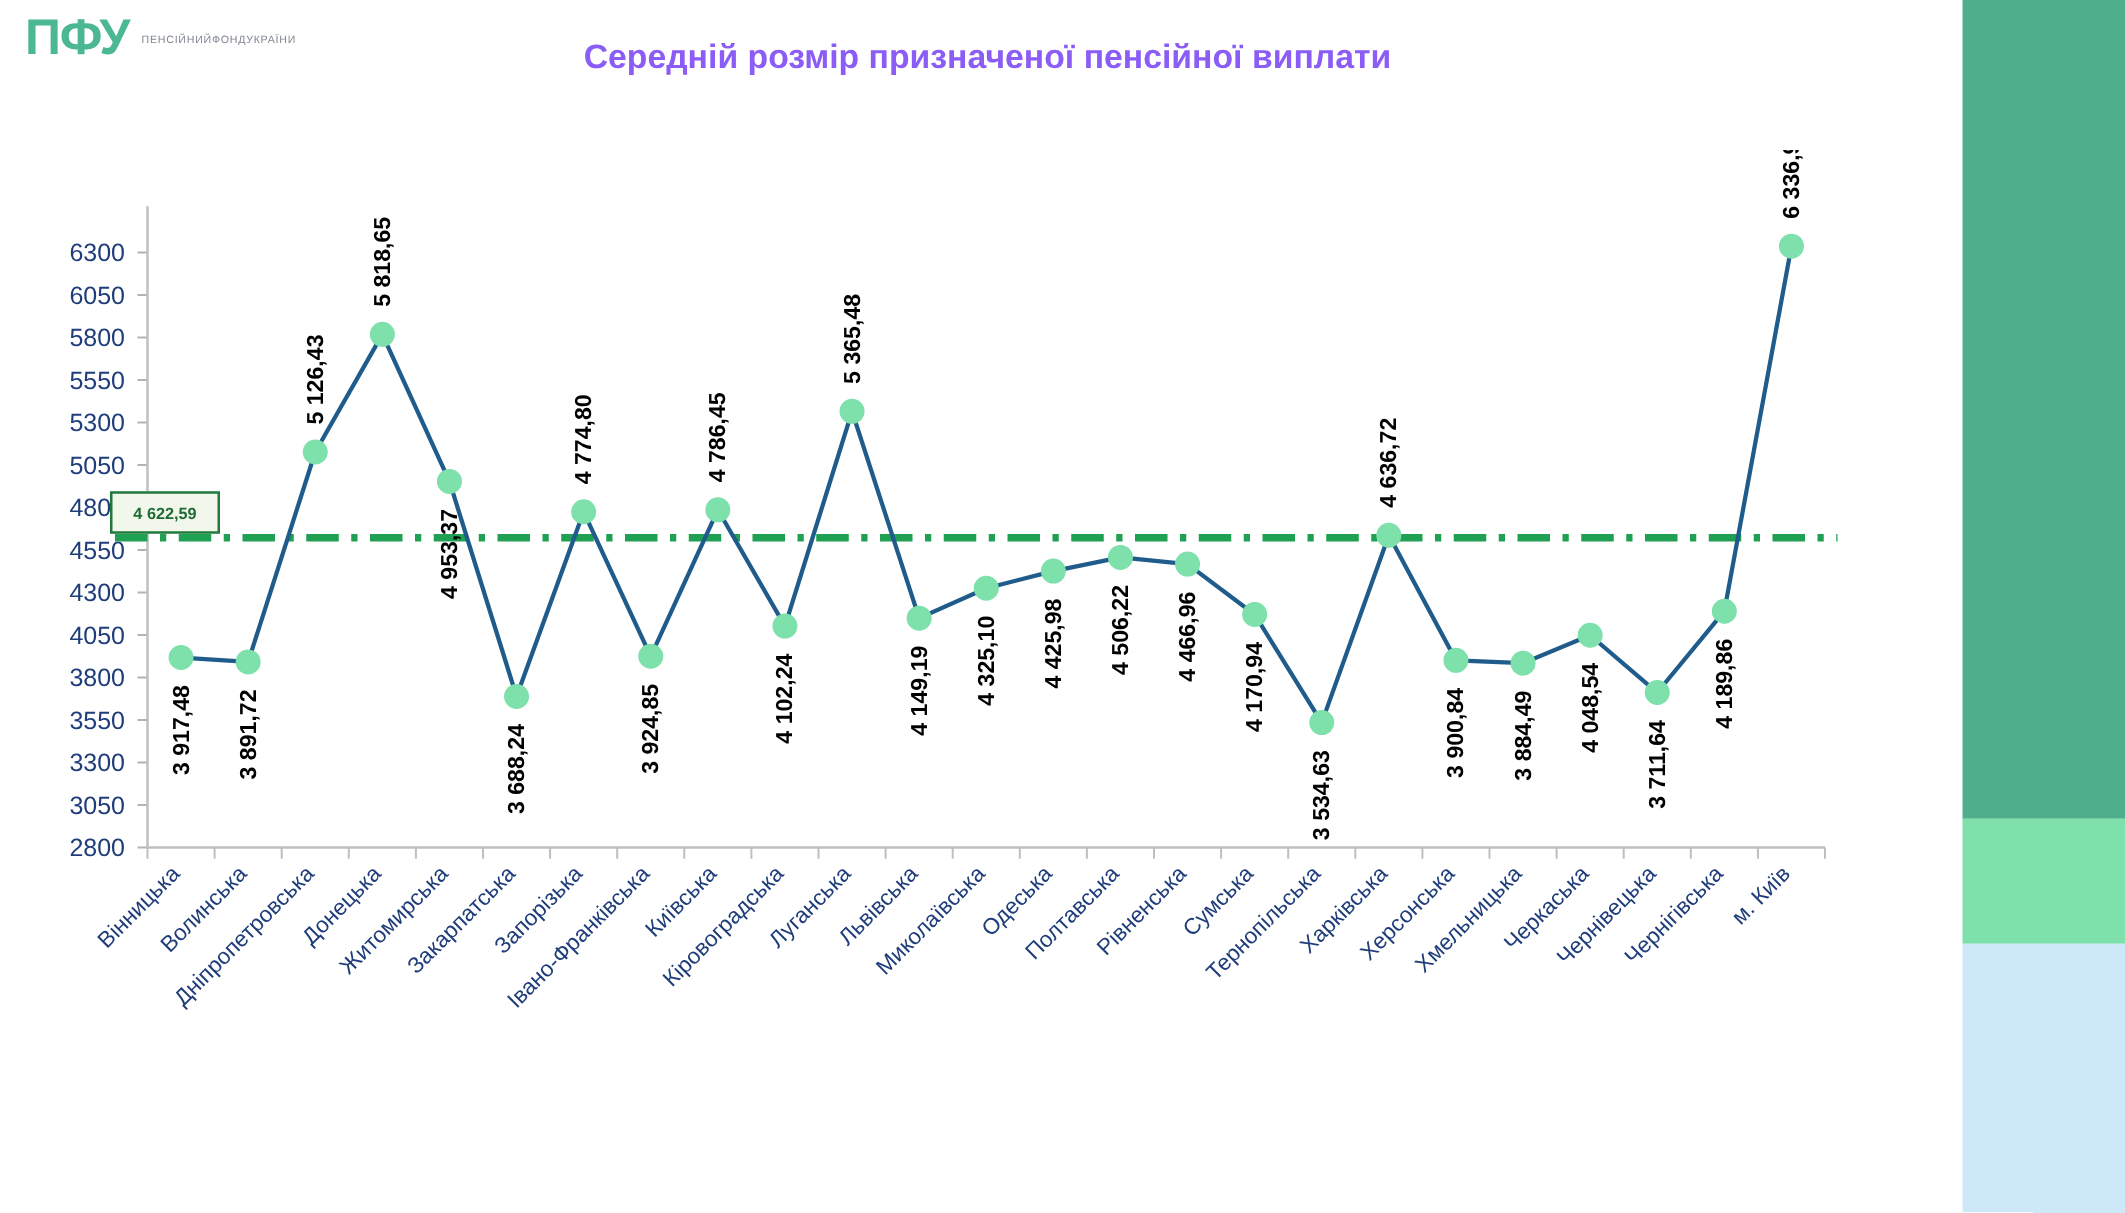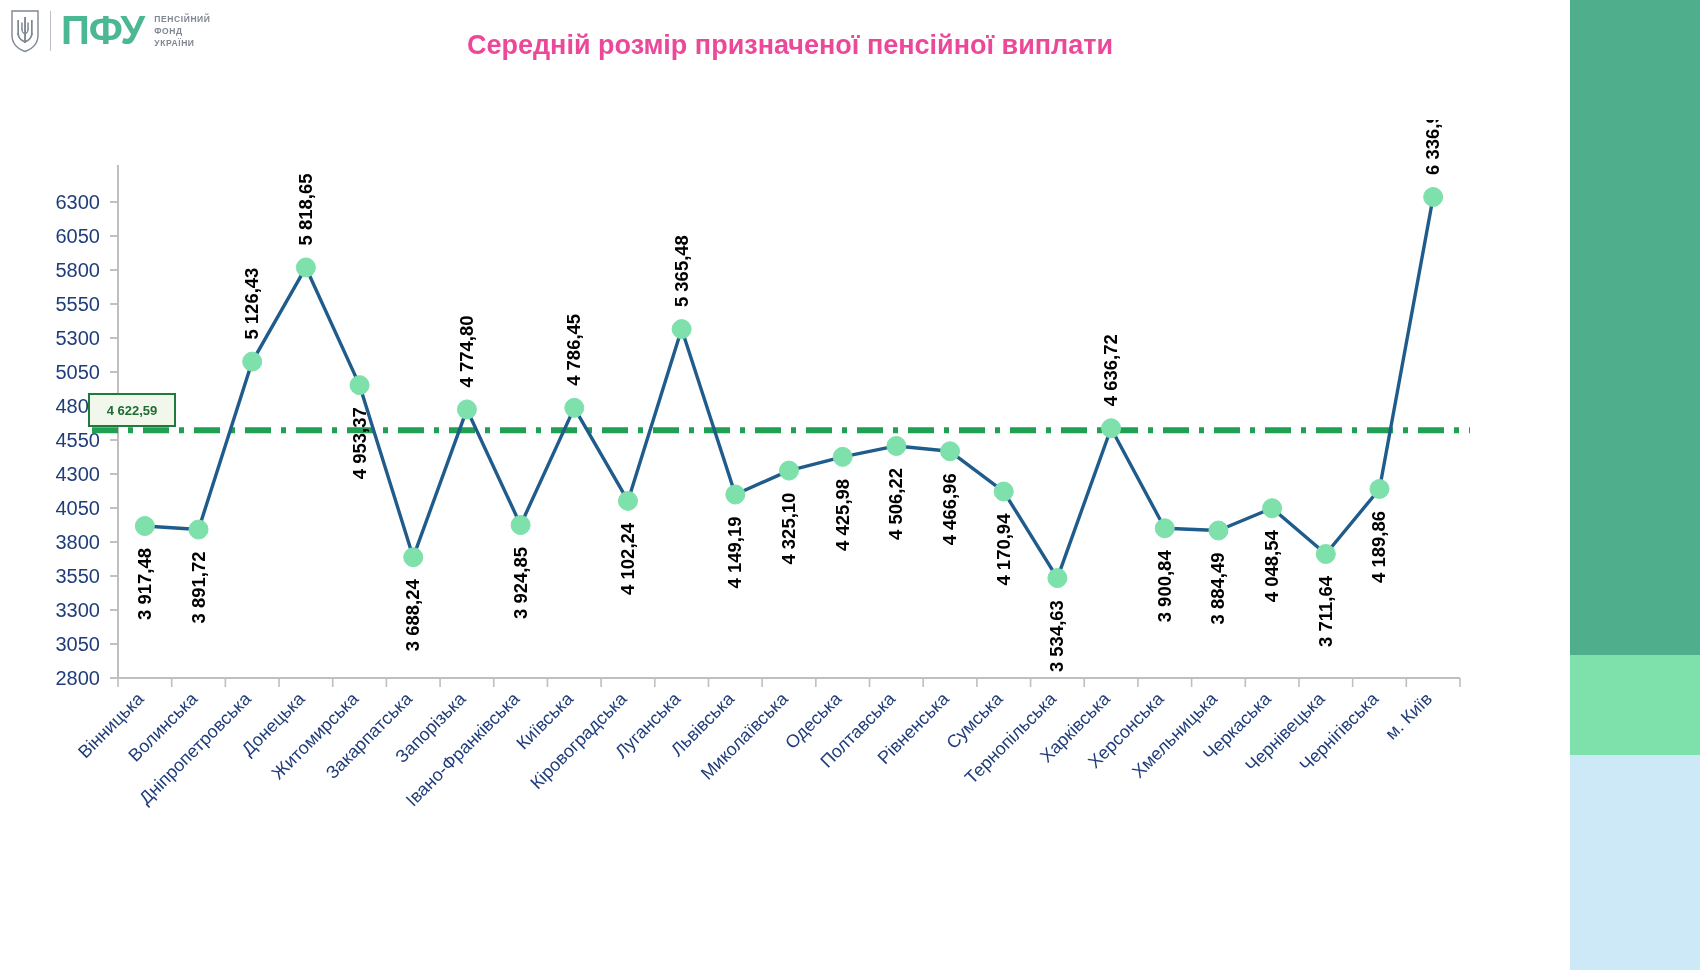--- a/index.html
+++ b/index.html
@@ -18,42 +18,41 @@
   }
 
   
   #logo-bar {
     position: absolute;
     left: 0; top: 0;
     width: 215px; height: 62px;
     display: flex;
     align-items: center;
     gap: 10px;
-    padding-left: 10px;
   }
   #trident-emblem { width: 30px; height: 44px; display: block; }
   #logo-divider {
     width: 1px; height: 40px;
     background: #b9bec7;
   }
   #logo-pfu {
     font-family: "Liberation Sans", sans-serif;
     font-weight: 700;
     font-size: 40px;
     letter-spacing: -1px;
     color: #4cb793;
     line-height: 1;
     margin-top: -2px;
   }
   #logo-sub {
     display: flex;
-    flex-direction: column;
+    flex-direction: row;
     justify-content: flex-start;
     font-size: 8.5px;
-    font-weight: 700;
+    font-weight: 400;
     line-height: 1.45;
     letter-spacing: 0.6px;
     color: #7f8792;
   }
 
   
   #chart-title {
     position: absolute;
     left: 300px;
     top: 26px;
@@ -124,21 +123,21 @@
     </svg>
     <div id="logo-divider"></div>
     <div id="logo-pfu">ПФУ</div>
     <div id="logo-sub">
       <span>ПЕНСІЙНИЙ</span>
       <span>ФОНД</span>
       <span>УКРАЇНИ</span>
     </div>
   </div>
 
-  <div id="chart-title" style="color: #ec4899;">
+  <div id="chart-title" style="color: #8b5cf6;">
     <span class="ln">Середній розмір призначеної пенсійної виплати</span>
   </div>
 
   <div id="plot-wrap">
     <svg id="plot-svg" width="1470" height="850" viewBox="0 0 1470 850">
       <g id="g-yticklabels">
           <text x="100" y="89" text-anchor="end" font-family="&quot;Liberation Sans&quot;, sans-serif" font-size="20" fill="#1f3d7a">6300</text>
           <text x="100" y="123" text-anchor="end" font-family="&quot;Liberation Sans&quot;, sans-serif" font-size="20" fill="#1f3d7a">6050</text>
           <text x="100" y="157" text-anchor="end" font-family="&quot;Liberation Sans&quot;, sans-serif" font-size="20" fill="#1f3d7a">5800</text>
           <text x="100" y="191" text-anchor="end" font-family="&quot;Liberation Sans&quot;, sans-serif" font-size="20" fill="#1f3d7a">5550</text>

